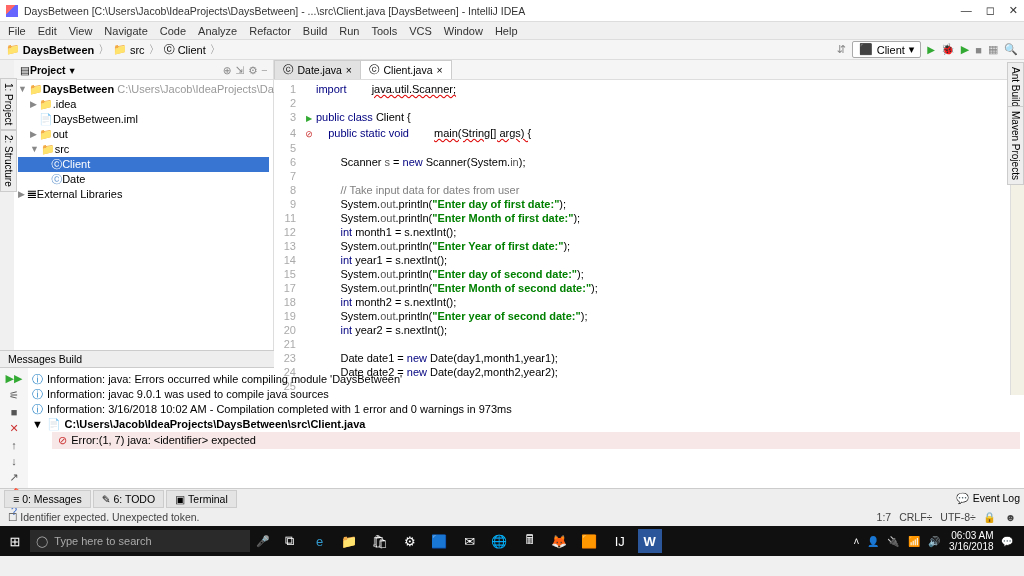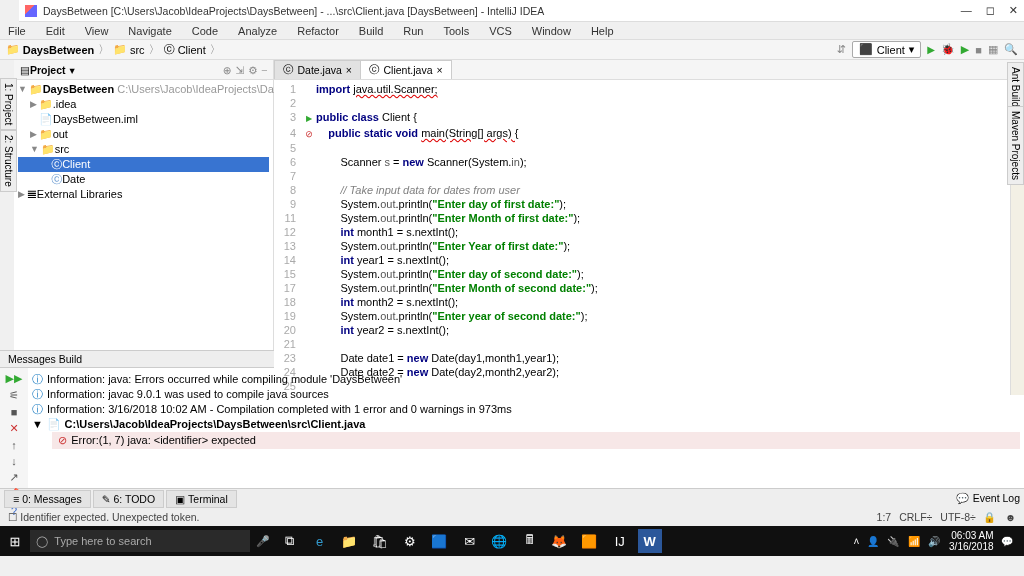--- a/index.html
+++ b/index.html
@@ -1,21 +1,21 @@
 <!DOCTYPE html>
 <html><head>
 <meta charset="utf-8">
 <style>
 * { margin:0; padding:0; box-sizing:border-box; font-family:"Segoe UI",Arial,sans-serif; }
 body { width:1024px; height:576px; overflow:hidden; background:#f0f0f0; font-size:11px; }
-.titlebar { height:22px; background:#fff; display:flex; align-items:center; padding:0 6px; color:#333; border-bottom:1px solid #ddd;margin-left:19px; }
+.titlebar { height:22px; background:#fff; display:flex; align-items:center; padding:0 6px; color:#333; border-bottom:1px solid #ddd; }
 .titlebar .logo { width:12px; height:12px; background:linear-gradient(135deg,#f66,#f66 40%,#66f 40%,#66f); margin-right:6px; }
 .titlebar .title { flex:1; font-size:10.5px; }
 .titlebar .winbtns { display:flex; gap:14px; font-size:11px; color:#333; }
-.menubar { height:18px; background:#f0f0f0; display:flex; align-items:center; padding:0 4px; gap:12px; font-size:11px; color:#333; border-bottom:1px solid #ddd; }
+.menubar { height:18px; background:#f0f0f0; display:flex; align-items:center; padding:0 4px; gap:4px; font-size:11px; color:#333; border-bottom:1px solid #ddd; }
 .menubar span { padding:0 4px; }
 .navbar { height:20px; background:#f5f5f5; display:flex; align-items:center; padding:0 6px; font-size:11px; border-bottom:1px solid #ddd; }
 .navbar .crumbs { display:flex; gap:4px; align-items:center; flex:1;}
 .navbar .crumb { display:flex; align-items:center; gap:3px;}
 .navbar .rang { font-family:monospace; color:#777;}
 .navbar .cfg { display:flex; align-items:center; gap:6px;}
 .navbar .dd { border:1px solid #aaa; padding:1px 6px; background:#fff; border-radius:2px; display:flex; gap:4px; align-items:center;}
 .runbtn { color:#3a3; font-size:10px;}
 .main { display:flex; height:290px; }
 .projpane { width:260px; background:#fff; border-right:1px solid #ddd; display:flex; flex-direction:column;}
@@ -29,24 +29,24 @@
 .editor { flex:1; display:flex; flex-direction:column; background:#fff;}
 .tabs { height:20px; background:#f5f5f5; display:flex; align-items:flex-end; border-bottom:1px solid #ddd;}
 .tab { padding:2px 8px; border:1px solid #ccc; border-bottom:none; background:#eee; font-size:10.5px; margin-right:-1px; display:flex; gap:4px; align-items:center;}
 .tab.inact { background:#e2e2e2;}
 .tab.act { background:#fff;}
 .code { flex:1; overflow:auto; font-family:Consolas,monospace; font-size:11px; line-height:14px; padding:2px 0; background:#fff;}
 .cline { display:flex;}
 .gut { width:28px; text-align:right; color:#aaa; padding-right:6px; user-select:none; flex-shrink:0;}
 .gut2 { width:14px; text-align:center; flex-shrink:0;}
 .ctxt { white-space:pre;}
-.kw { color:#000080; font-weight:bold;}
+.kw { color:#000080; font-weight:normal;}
 .str { color:#008000; font-weight:bold;}
-.com { color:#808080; font-style:italic;}
-.err { text-decoration:underline wavy #d00;}
+.com { color:#808080; }
+.err { text-decoration:underline wavy #d00;margin-left:22px;}
 .mth { color:#555;}
 .bar { width:14px; background:#f3f0e5; border-left:1px solid #ddd;}
 .msghdr { height:18px; background:#eee; border-top:1px solid #ccc; border-bottom:1px solid #ccc; padding:0 8px; display:flex; align-items:center; font-size:10.5px;}
 .msgpane { height:120px; background:#fff; display:flex;}
 .msgtool { width:28px; background:#f5f5f5; display:flex; flex-direction:column; align-items:center; gap:4px; padding-top:4px;}
 .msgtool span{font-size:11px; color:#555;}
 .msgbody { flex:1; padding:4px; font-size:11px; line-height:15px;}
 .msgbody .l { display:flex; align-items:center; gap:4px;}
 .msgbody .ic-i { color:#1b7cc2;}
 .msgbody .ic-e { color:#c33;}

